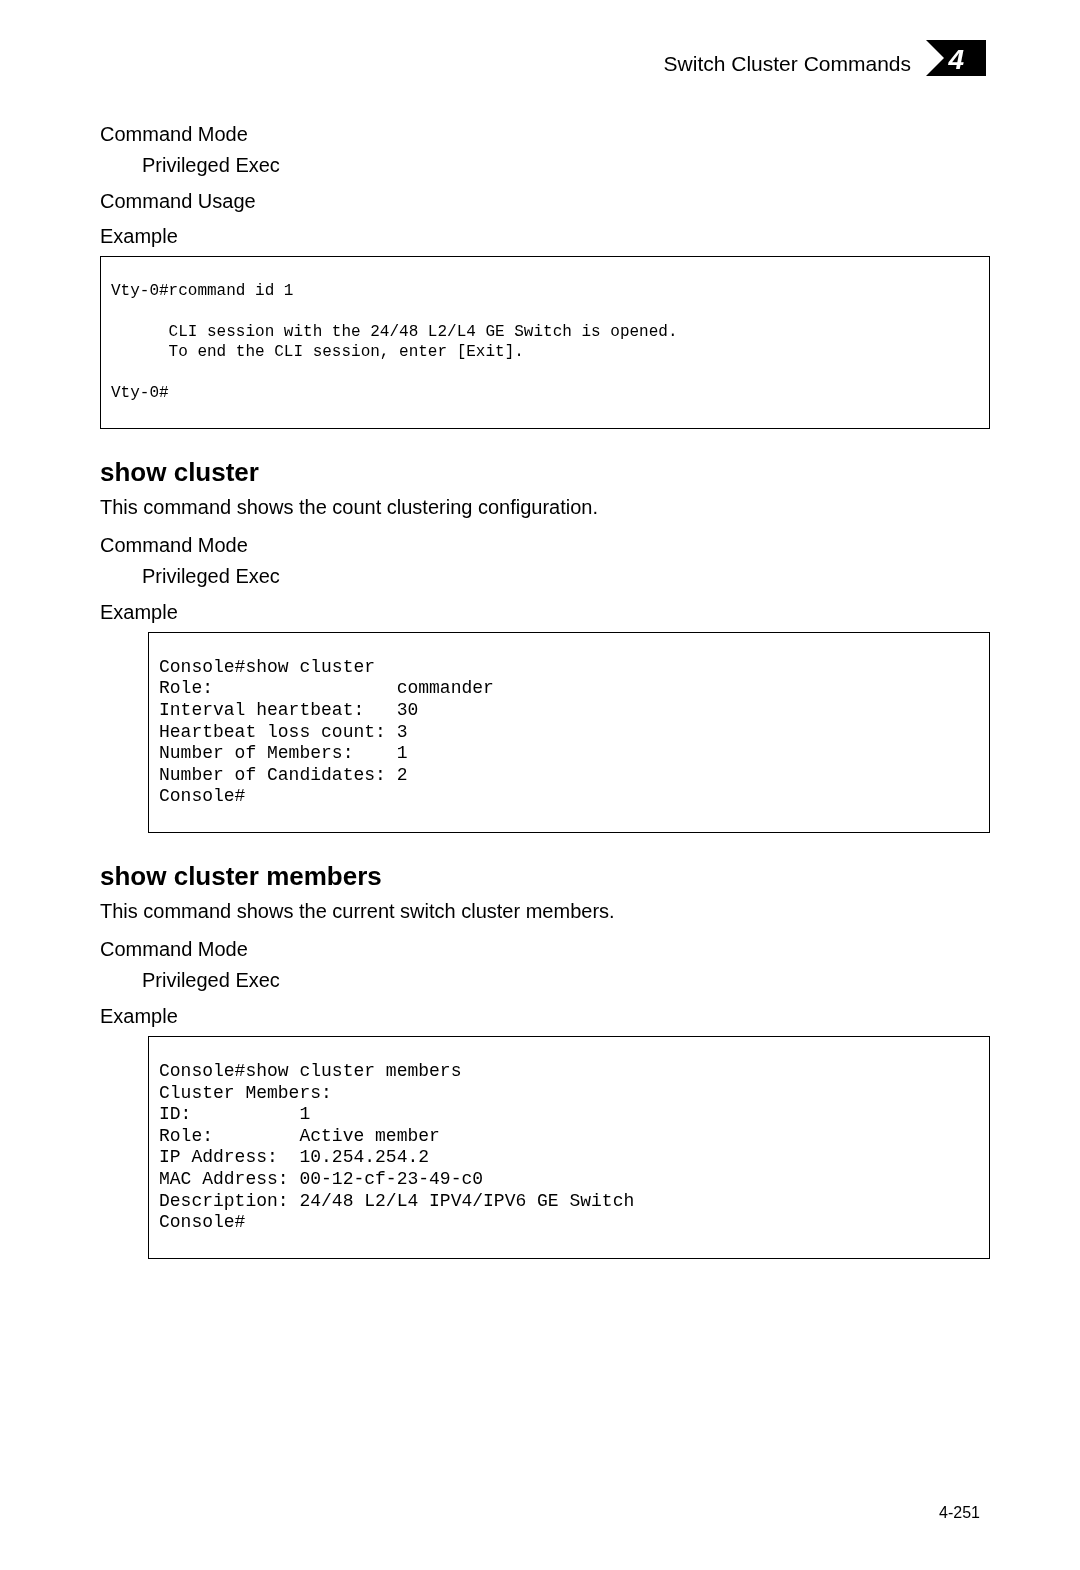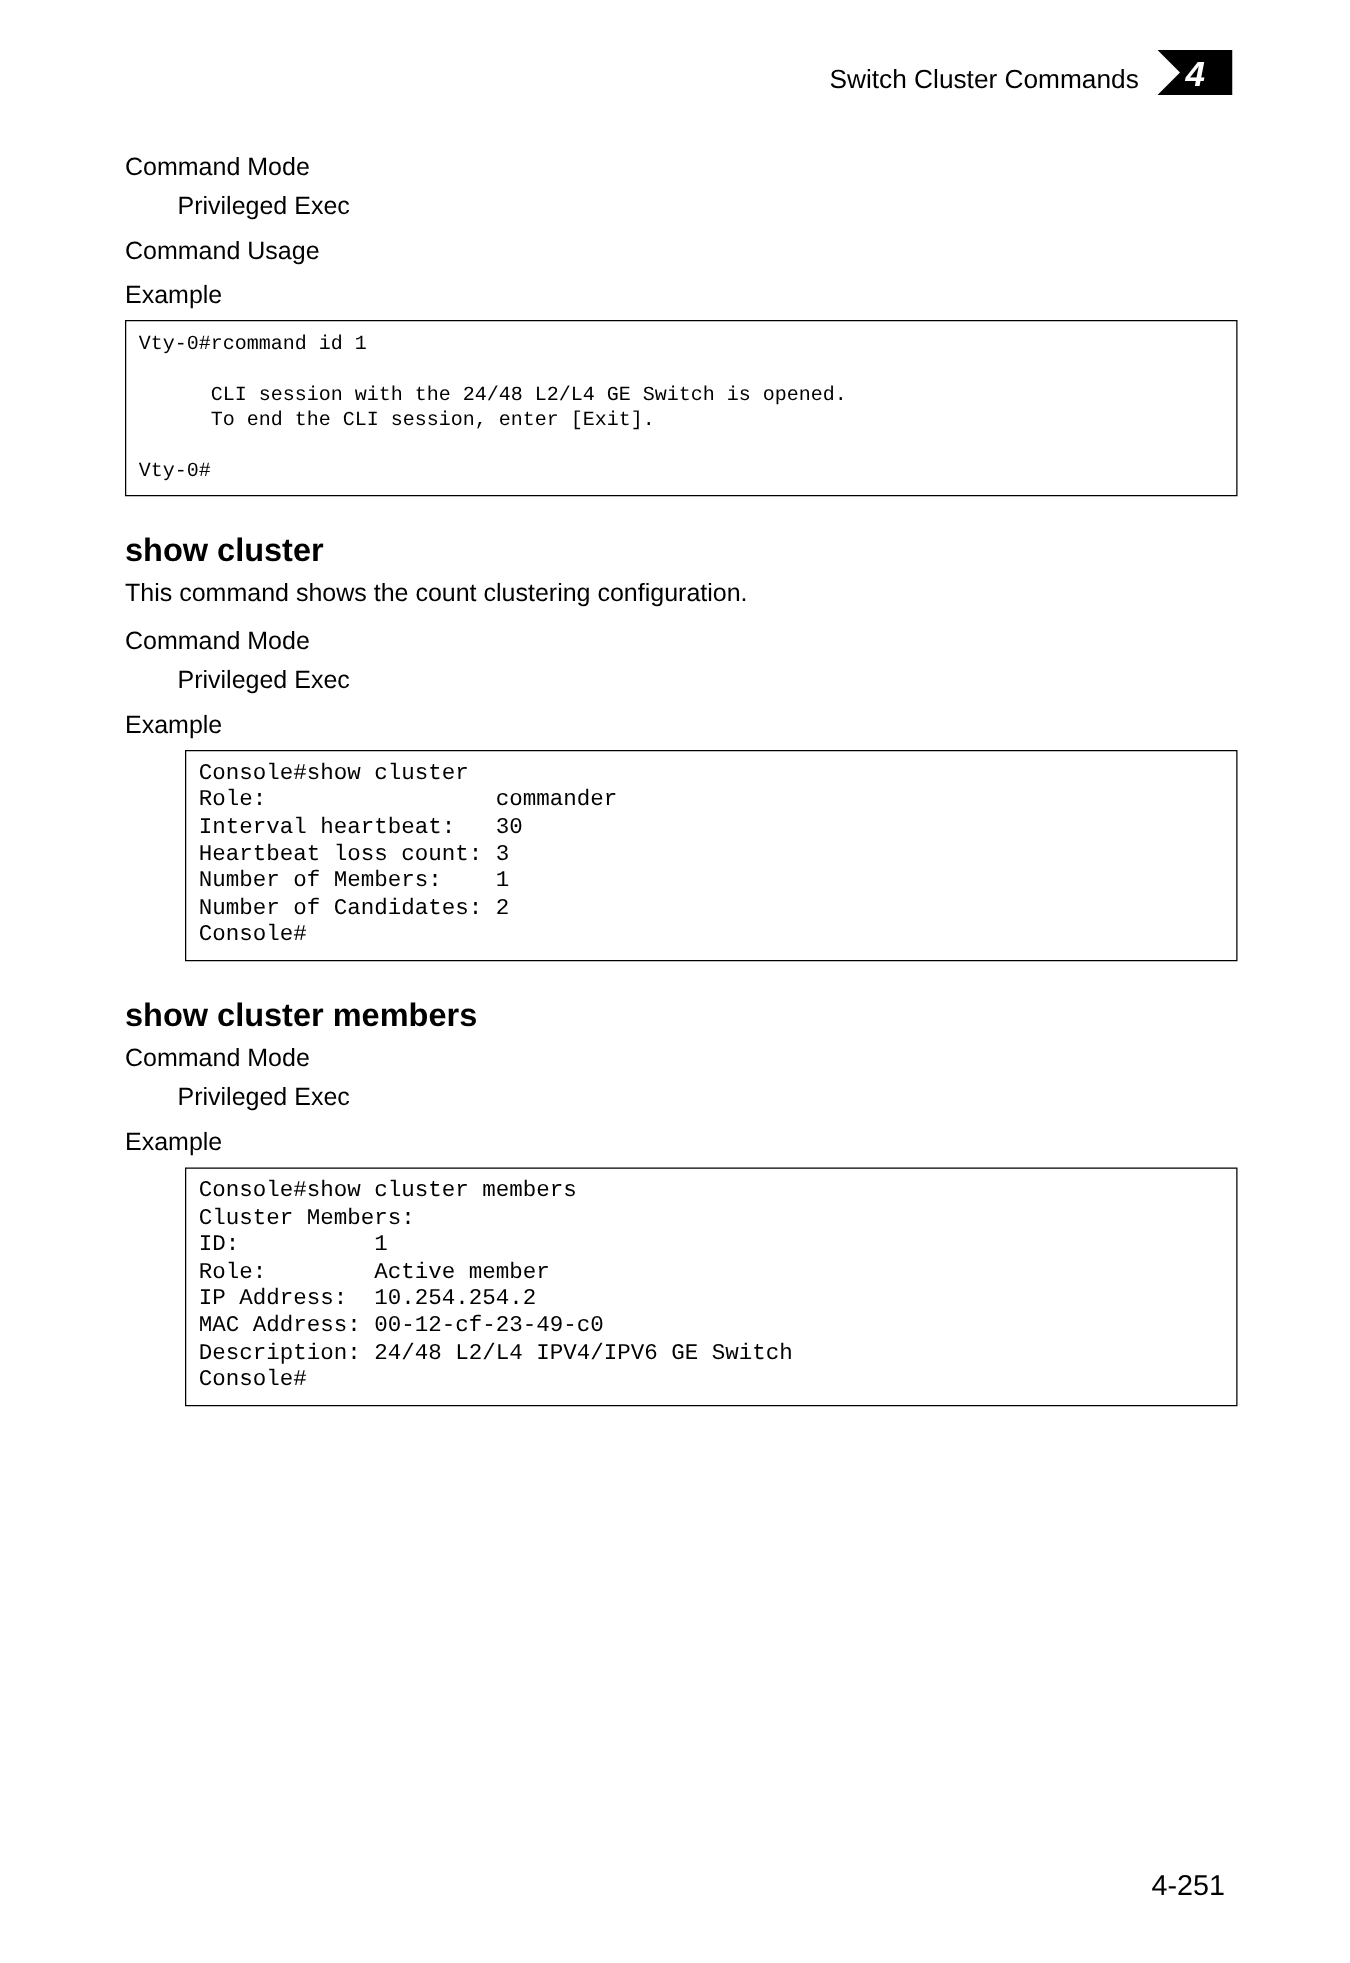--- a/index.html
+++ b/index.html
@@ -74,21 +74,21 @@
     }
     .bullet-list li::before {
       content: "•";
       position: absolute;
       left: 0;
       top: 0;
       font-size: 20px;
     }
     .code-block {
       border: 1px solid #000;
-      padding: 8px 10px;
+      padding: 24px 10px;
       font-family: "Courier New", Courier, monospace;
       font-size: 16px;
       white-space: pre;
       margin-top: 8px;
       margin-bottom: 28px;
       line-height: 1.28;
     }
     .code-block.smaller {
       font-size: 18px;
       line-height: 1.2;
@@ -104,21 +104,21 @@
     .command-desc {
       font-size: 20px;
       color: #000;
       margin-bottom: 14px;
       line-height: 1.3;
     }
     .page-number {
       position: absolute;
       bottom: 48px;
       right: 100px;
-      font-size: 23px;
+      font-size: 16px;
       color: #000;
     }
   </style>
 </head>
 <body>
 
 <div class="header">
   <span class="header-title">Switch Cluster Commands</span>
   <div class="chapter-badge">
     <svg viewBox="0 0 60 48">
@@ -157,20 +157,21 @@
 Role:                 commander
 Interval heartbeat:   30
 Heartbeat loss count: 3
 Number of Members:    1
 Number of Candidates: 2
 Console#</div>
 </div>
 
 <div>
   <div class="command-heading">show cluster members</div>
+  <div class="command-desc">This command shows the current switch cluster members.</div>
 
   <div class="section-label">Command Mode</div>
   <div class="body-text">Privileged Exec</div>
 
   <div class="section-label">Example</div>
   <div class="code-block smaller">Console#show cluster members
 Cluster Members:
 ID:          1
 Role:        Active member
 IP Address:  10.254.254.2

